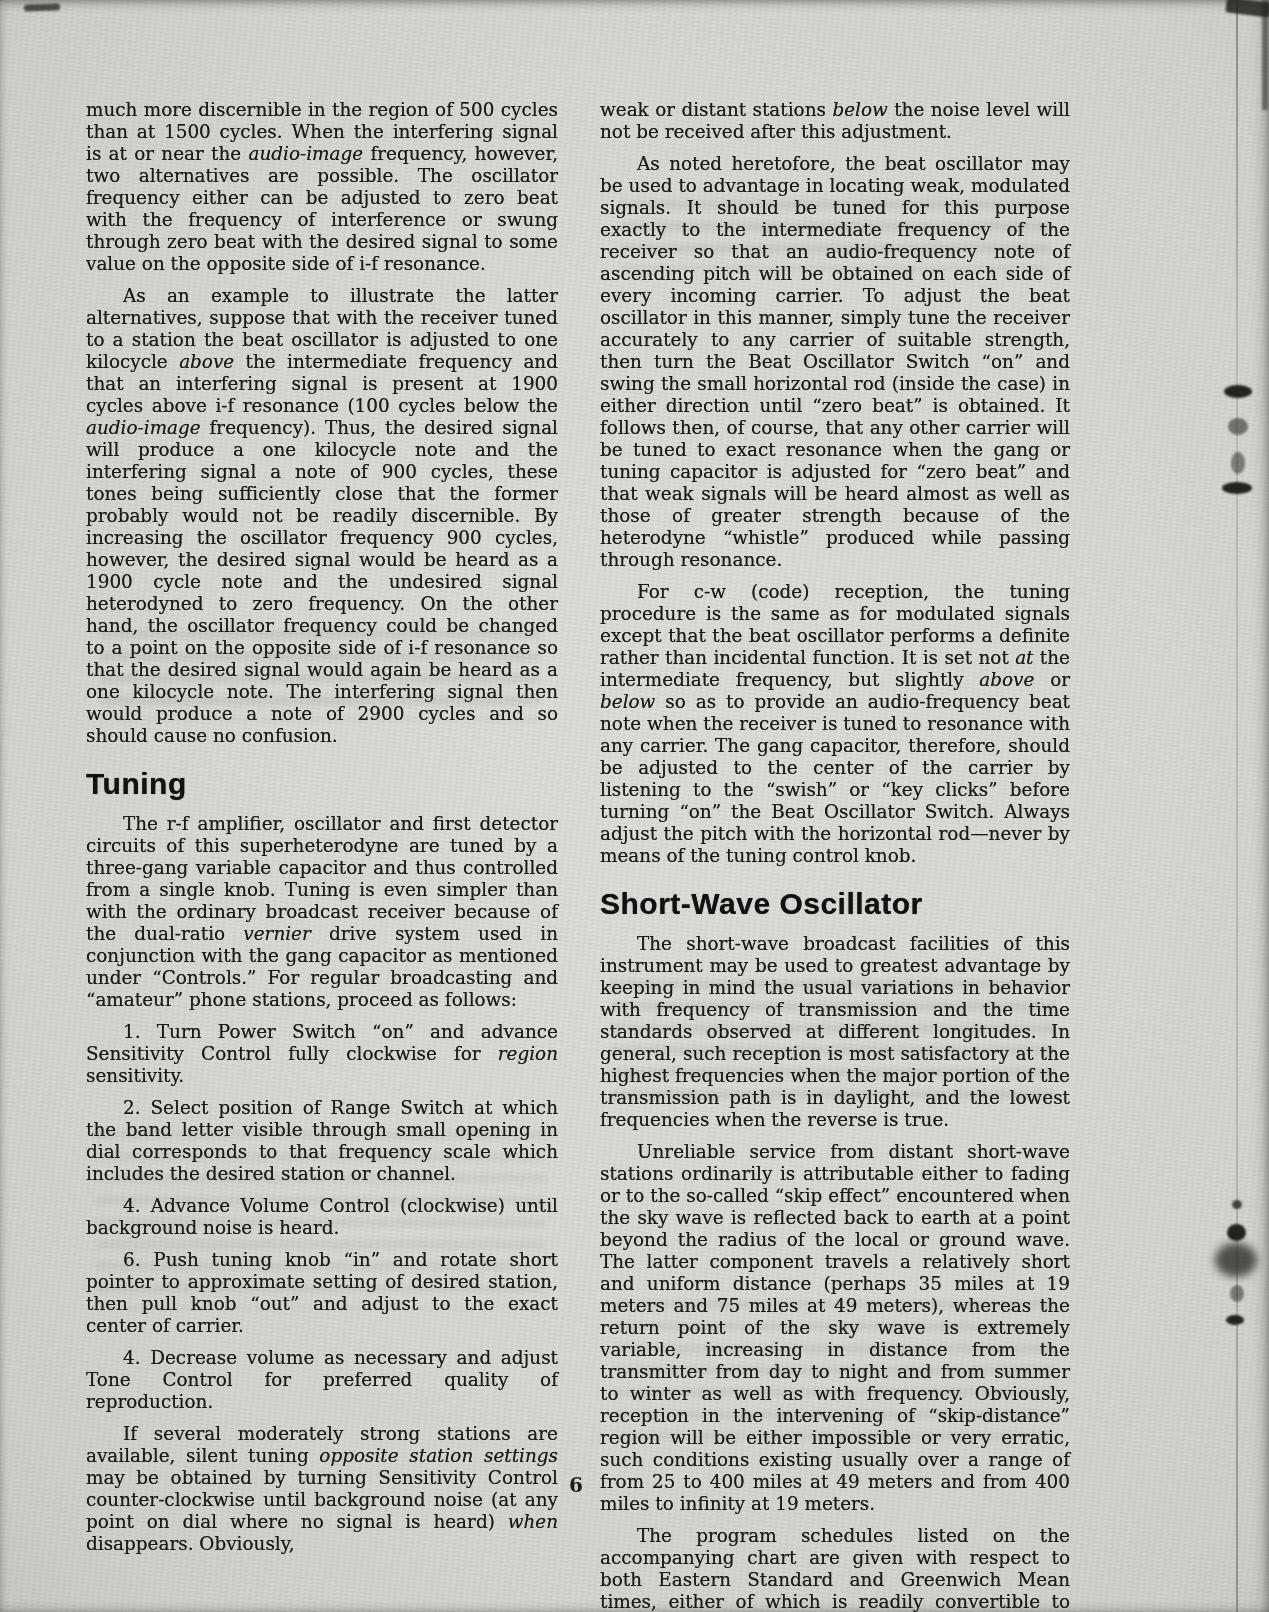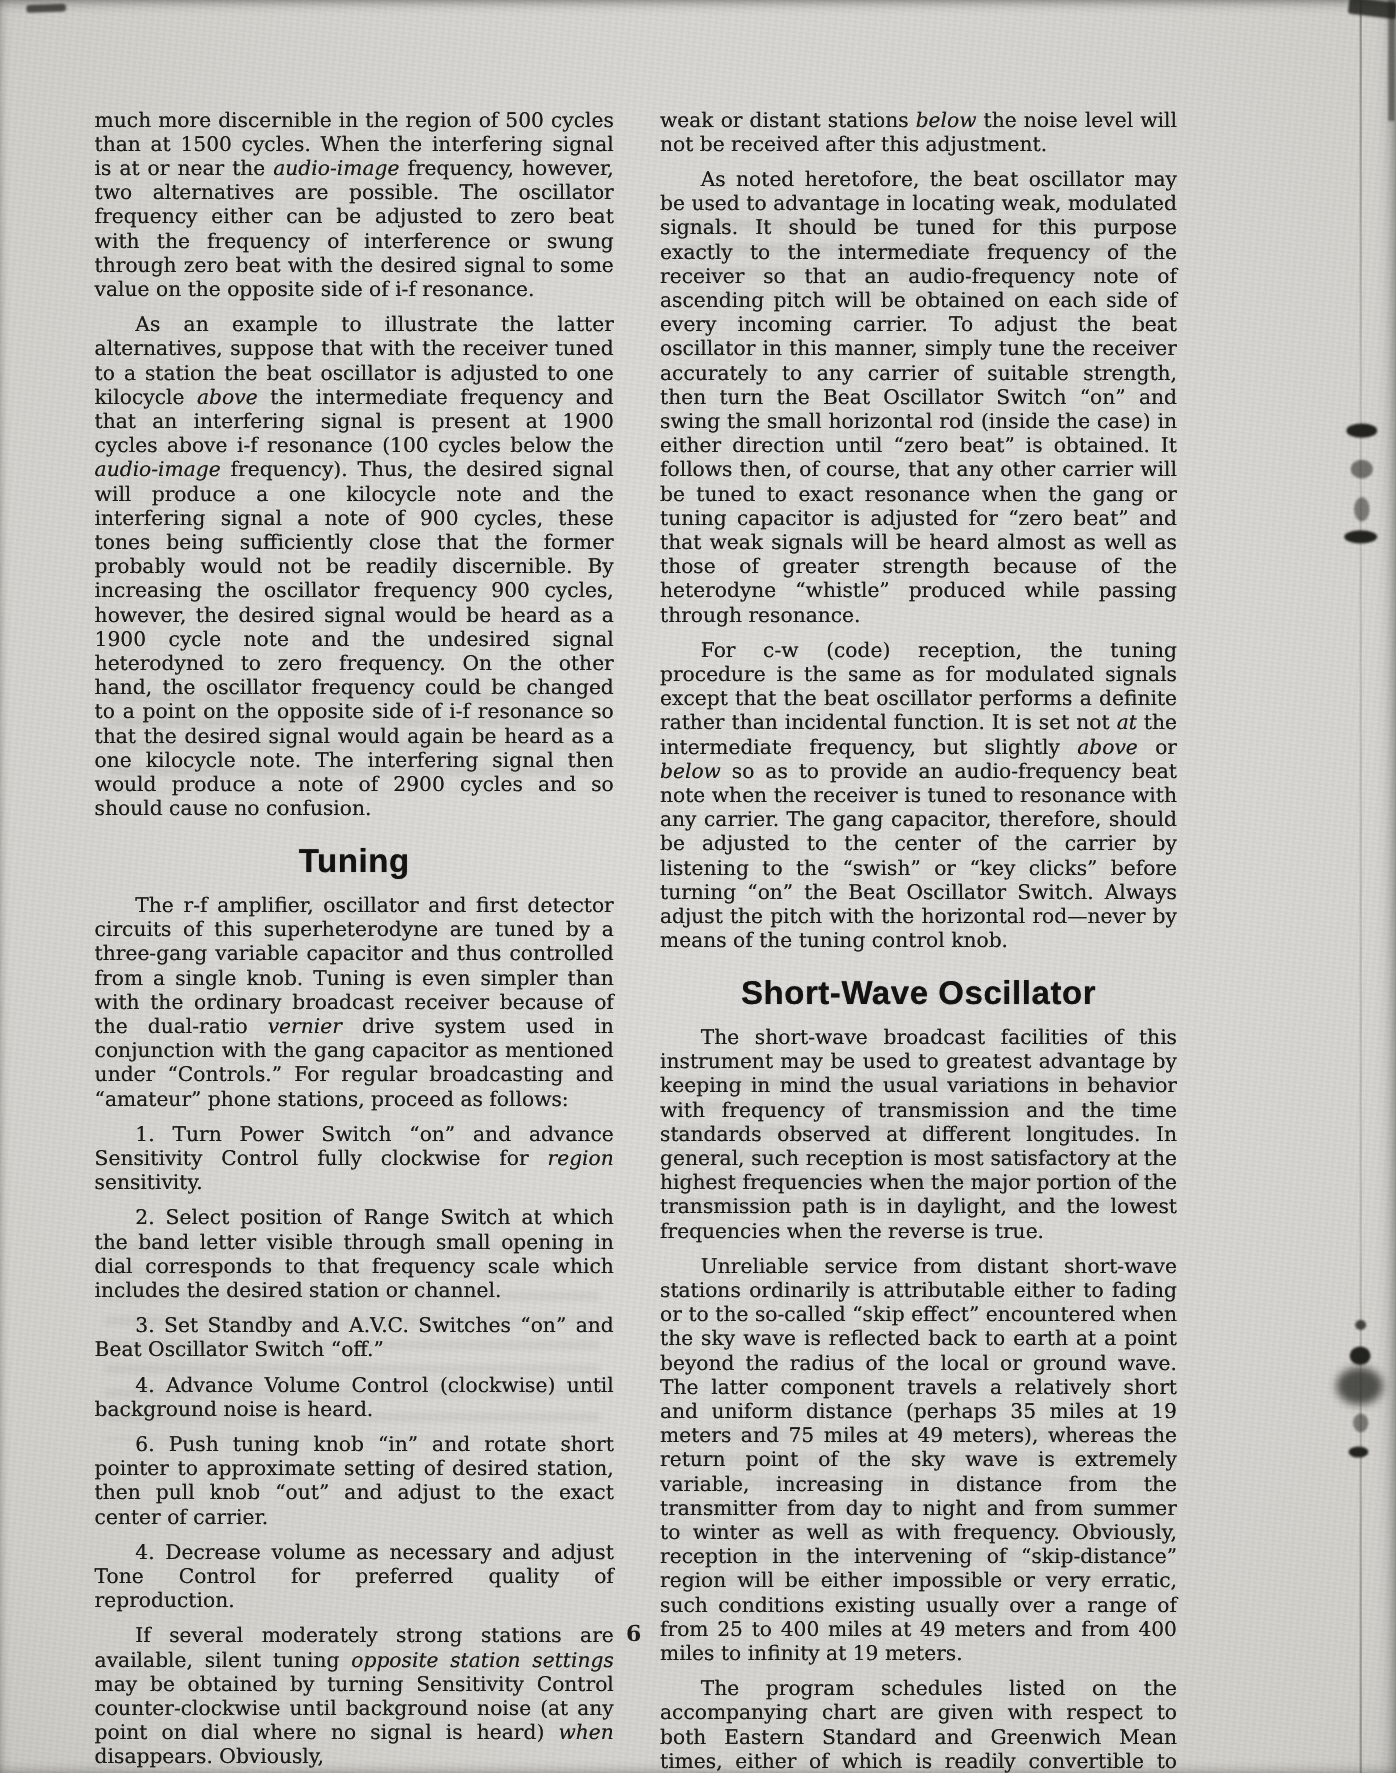--- a/index.html
+++ b/index.html
@@ -29,21 +29,21 @@
   .col-left  { left:86px;  width:472px; }
   .col-right { left:600px; width:470px; }
   .col p { margin:0 0 10px 0; text-indent:37px; }
   .col p.noindent { text-indent:0; }
   .col em { font-style:italic; }
   .col h2 {
     font-family:"Liberation Sans","DejaVu Sans",sans-serif;
     font-weight:700;
     font-size:30px; line-height:34px;
     letter-spacing:0.5px;
-    text-align:center;
+    text-align:left;
     margin:20px 0 12px 0;
     color:#121210;
     text-shadow:0 0 0.7px rgba(15,15,12,0.8);
   }
   .page-number {
     position:absolute;
     left:0; top:1473px; width:1152px;
     text-align:center;
     font-size:20px; font-weight:bold;
     color:#1c1c1a;
@@ -82,21 +82,20 @@
   <div class="ghost" style="left:95px; top:1130px; width:450px; height:180px; opacity:0.7;"></div>
   <div class="ghost" style="left:615px; top:1300px; width:440px; height:140px; opacity:0.8;"></div>
 
   <div class="col col-left">
     <p class="noindent">much more discernible in the region of 500 cycles than at 1500 cycles. When the interfering signal is at or near the <em>audio-image</em> frequency, however, two alternatives are possible. The oscillator frequency either can be adjusted to zero beat with the frequency of interference or swung through zero beat with the desired signal to some value on the opposite side of i-f resonance.</p>
     <p>As an example to illustrate the latter alternatives, suppose that with the receiver tuned to a station the beat oscillator is adjusted to one kilocycle <em>above</em> the intermediate frequency and that an interfering signal is present at 1900 cycles above i-f resonance (100 cycles below the <em>audio-image</em> frequency). Thus, the desired signal will produce a one kilocycle note and the interfering signal a note of 900 cycles, these tones being sufficiently close that the former probably would not be readily discernible. By increasing the oscillator frequency 900 cycles, however, the desired signal would be heard as a 1900 cycle note and the undesired signal heterodyned to zero frequency. On the other hand, the oscillator frequency could be changed to a point on the opposite side of i-f resonance so that the desired signal would again be heard as a one kilocycle note. The interfering signal then would produce a note of 2900 cycles and so should cause no confusion.</p>
     <h2>Tuning</h2>
     <p>The r-f amplifier, oscillator and first detector circuits of this superheterodyne are tuned by a three-gang variable capacitor and thus controlled from a single knob. Tuning is even simpler than with the ordinary broadcast receiver because of the dual-ratio <em>vernier</em> drive system used in conjunction with the gang capacitor as mentioned under “Controls.”  For regular broadcasting and “amateur” phone stations, proceed as follows:</p>
     <p class="step">1.  Turn Power Switch “on” and advance Sensitivity Control fully clockwise for <em>region</em> sensitivity.</p>
     <p class="step">2.  Select position of Range Switch at which the band letter visible through small opening in dial corresponds to that frequency scale which includes the desired station or channel.</p>
-    <p class="step">3.  Set Standby and A.V.C. Switches “on” and Beat Oscillator Switch “off.”</p>
     <p class="step">4.  Advance Volume Control (clockwise) until background noise is heard.</p>
     <p class="step">6.  Push tuning knob “in” and rotate short pointer to approximate setting of desired station, then pull knob “out” and adjust to the exact center of carrier.</p>
     <p class="step">4.  Decrease volume as necessary and adjust Tone Control for preferred quality of reproduction.</p>
     <p>If several moderately strong stations are available, silent tuning <em>opposite station settings</em> may be obtained by turning Sensitivity Control counter-clockwise until background noise (at any point on dial where no signal is heard) <em>when</em> disappears.  Obviously,</p>
   </div>
 
   <div class="col col-right">
     <p class="noindent">weak or distant stations <em>below</em> the noise level will not be received after this adjustment.</p>
     <p>As noted heretofore, the beat oscillator may be used to advantage in locating weak, modulated signals.  It should be tuned for this purpose exactly to the intermediate frequency of the receiver so that an audio-frequency note of ascending pitch will be obtained on each side of every incoming carrier. To adjust the beat oscillator in this manner, simply tune the receiver accurately to any carrier of suitable strength, then turn the Beat Oscillator Switch “on” and swing the small horizontal rod (inside the case) in either direction until “zero beat” is obtained.  It follows then, of course, that any other carrier will be tuned to exact resonance when the gang or tuning capacitor is adjusted for “zero beat” and that weak signals will be heard almost as well as those of greater strength because of the heterodyne “whistle” produced while passing through resonance.</p>
     <p>For c-w (code) reception, the tuning procedure is the same as for modulated signals except that the beat oscillator performs a definite rather than incidental function.  It is set not <em>at</em> the intermediate frequency, but slightly <em>above</em> or <em>below</em> so as to provide an audio-frequency beat note when the receiver is tuned to resonance with any carrier. The gang capacitor, therefore, should be adjusted to the center of the carrier by listening to the “swish” or “key clicks” before turning “on” the Beat Oscillator Switch. Always adjust the pitch with the horizontal rod—never by means of the tuning control knob.</p>

